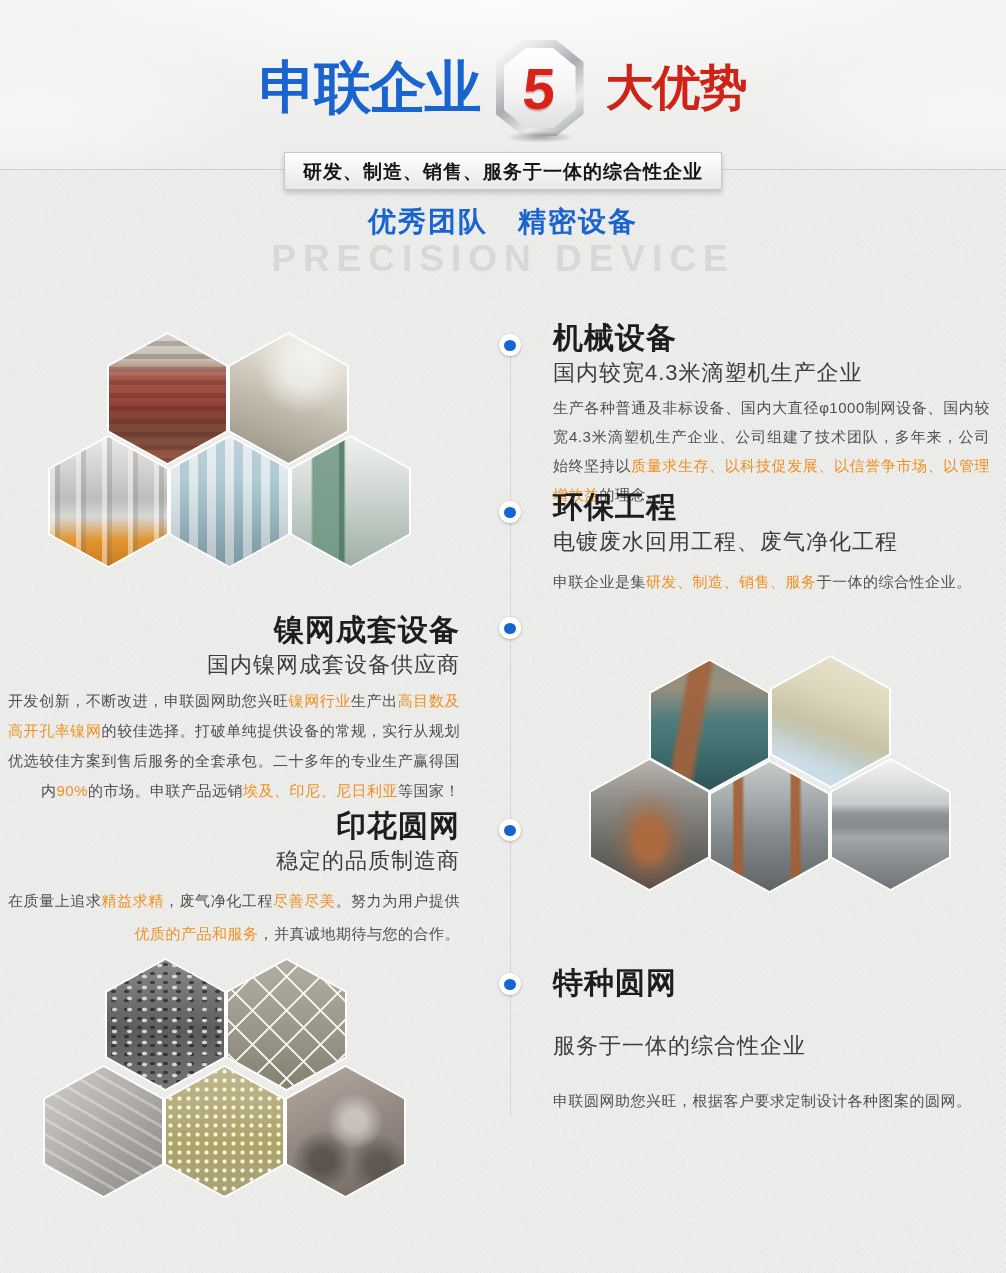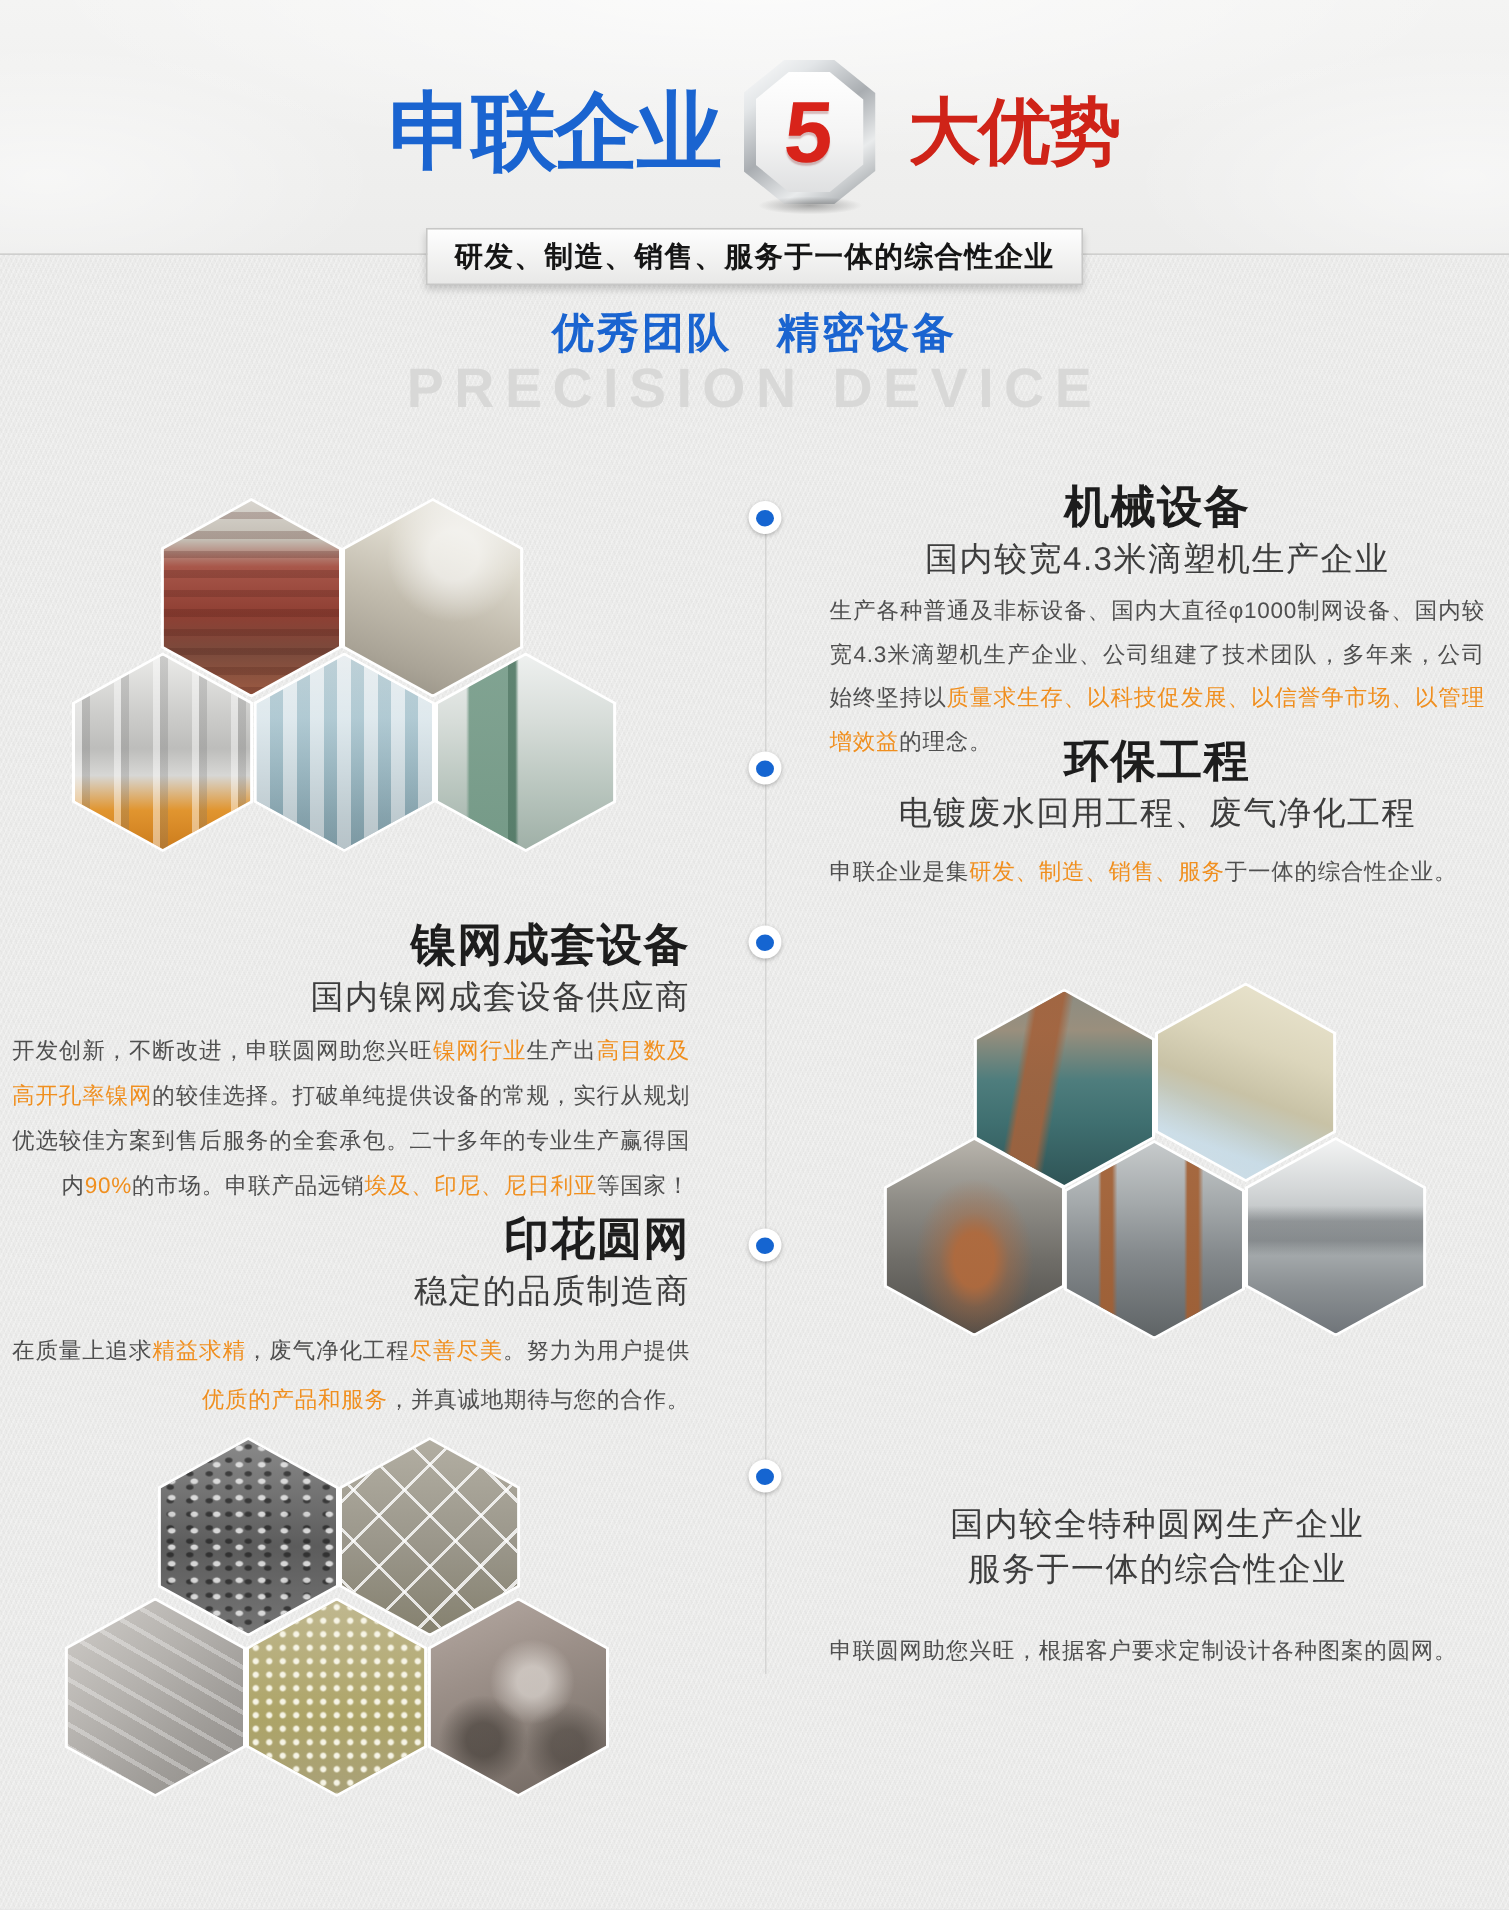--- a/index.html
+++ b/index.html
@@ -61,21 +61,21 @@
   .timeline-line { position:absolute; left:510px; top:336px; width:1px; height:780px; background:#d5d5d4; }
   .bullet {
     position:absolute; width:22px; height:22px; border-radius:50%; background:#ffffff;
     box-shadow:0 1px 3px rgba(0,0,0,.25); display:flex; align-items:center; justify-content:center;
   }
   .bullet i { display:block; width:12px; height:11px; border-radius:50%; background:#1565d1; }
   
   .sec-title { position:absolute; font-size:30px; font-weight:bold; color:#1d1d1d; letter-spacing:1px; }
   .sec-sub   { position:absolute; font-size:22px; color:#3d3d3d; letter-spacing:1px; }
   .sec-para  { position:absolute; font-size:15px; color:#4f4f4f; letter-spacing:.5px; }
-  .col-right { left:553px; width:437px;text-align:center; }
+  .col-right { left:553px; width:437px; }
   .col-left  { left:8px; width:452px; text-align:right; }
   .para-right { text-align:justify; }
   .para-left  { text-align:justify; text-align-last:right; }
   .hl { color:#f08f1f; }
   
   .cluster { position:absolute; }
   .hex { position:absolute; width:121px; height:133px;
     clip-path:polygon(50% 0,100% 25%,100% 75%,50% 100%,0 75%,0 25%);
     background:#ffffff; }
   .hex .ph { position:absolute; inset:2px;
@@ -185,21 +185,21 @@
   <div class="sec-para col-right para-right" style="top:567px; line-height:29px;"><span>申联企业是集</span><span class="hl">研发、制造、销售、服务</span><span>于一体的综合性企业。</span></div>
 
   <div class="sec-title col-left" style="top:610px;">镍网成套设备</div>
   <div class="sec-sub col-left" style="top:650px;">国内镍网成套设备供应商</div>
   <div class="sec-para col-left para-left" style="top:686px; line-height:30px;"><span>开发创新，不断改进，申联圆网助您兴旺</span><span class="hl">镍网行业</span><span>生产出</span><span class="hl">高目数及高开孔率镍网</span><span>的较佳选择。打破单纯提供设备的常规，实行从规划优选较佳方案到售后服务的全套承包。二十多年的专业生产赢得国内</span><span class="hl">90%</span><span>的市场。申联产品远销</span><span class="hl">埃及、印尼、尼日利亚</span><span>等国家！</span></div>
 
   <div class="sec-title col-left" style="top:806px;">印花圆网</div>
   <div class="sec-sub col-left" style="top:846px;">稳定的品质制造商</div>
   <div class="sec-para col-left para-left" style="top:884px; line-height:33px;"><span>在质量上追求</span><span class="hl">精益求精</span><span>，废气净化工程</span><span class="hl">尽善尽美</span><span>。努力为用户提供</span><span class="hl">优质的产品和服务</span><span>，并真诚地期待与您的合作。</span></div>
 
-  <div class="sec-sub col-right" style="top:1001px;">国内较全特种圆网生产企业</div>
+  <div class="sec-title col-right" style="top:963px;">特种圆网</div>
   <div class="sec-sub col-right" style="top:1031px;">服务于一体的综合性企业</div>
   <div class="sec-para col-right para-right" style="top:1090px; line-height:22px;"><span>申联圆网助您兴旺，根据客户要求定制设计各种图案的圆网。</span></div>
 
   <div class="cluster" style="left:48px; top:330px; width:363px; height:240px;">
     <div class="hex" style="left:59px; top:2px;">
         <div class="ph ph-c1a"></div>
       </div>
     <div class="hex" style="left:180px; top:2px;">
         <div class="ph ph-c1b"></div>
       </div>

